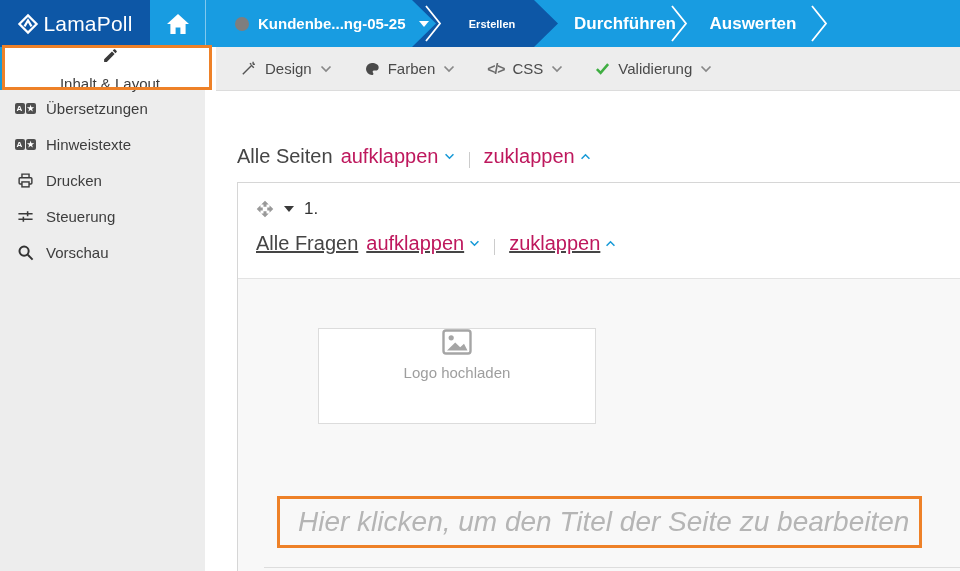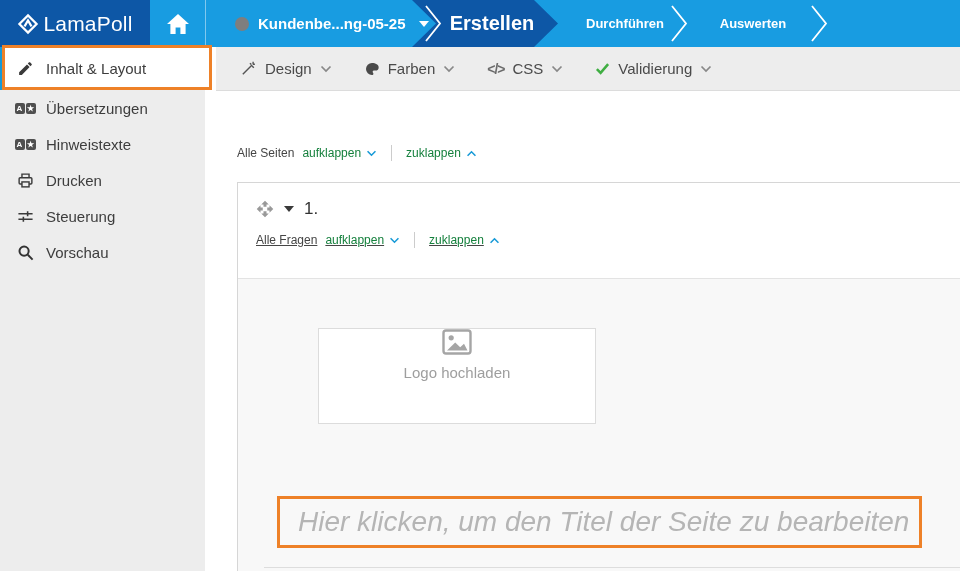--- a/index.html
+++ b/index.html
@@ -20,52 +20,52 @@
                 display:flex; align-items:center; padding-left:28px; gap:9px;
                 color:#fff; cursor:pointer; }
   .crumb-dot { width:14px; height:14px; border-radius:50%; background:#7e7e7e; flex:0 0 auto; }
   .crumb-label { font-size:15px; font-weight:600; white-space:nowrap; }
   .caret-down-white { width:0; height:0; border-left:5px solid transparent;
                       border-right:5px solid transparent; border-top:6px solid #fff; margin-left:4px; }
 
   .step-active { position:absolute; left:412px; top:0; width:146px; height:47px; background:#0d57a6;
                  clip-path:polygon(0 0, 122px 0, 146px 50%, 122px 100%, 0 100%, 24px 50%);
                  display:flex; align-items:center; justify-content:center; padding-left:14px;
-                 color:#fff; font-size:20px; font-weight:600; cursor:pointer; }
+                 color:#fff; font-size:11px; font-weight:600; cursor:pointer; }
   .step-label { position:absolute; top:0; height:47px; line-height:47px; text-align:center;
-                color:#fff; font-size:13px; font-weight:600; cursor:pointer; }
+                color:#fff; font-size:17px; font-weight:600; cursor:pointer; }
   .step-2 { left:560px; width:130px; }
   .step-3 { left:693px; width:120px; }
   .chev-sep { position:absolute; top:5px; width:20px; height:37px; pointer-events:none; }
   .chev-sep.c1 { left:424px; }
   .chev-sep.c2 { left:670px; }
   .chev-sep.c3 { left:810px; }
 
   
   .sidebar { position:absolute; left:0; top:47px; bottom:0; width:205px; background:#ededed; z-index:4; }
   .side-item { height:36px; display:flex; align-items:center; padding-left:15px; gap:11px;
                font-size:15px; color:#3d3d3d; cursor:pointer; }
-  .side-item.active { height:43px; background:#fff; border-left:3px solid #179ad7; padding-left:12px; }
+  .side-item.active { height:43px; background:#fff; border-left:3px solid #179ad7; padding-left:12px;flex-direction:column; }
   .side-icon { width:20px; display:flex; align-items:center; justify-content:center; flex:0 0 auto; }
   .ab-pair { display:flex; gap:1px; }
   .ab-box { width:10px; height:11px; background:#4f4f4f; border-radius:2px; color:#fff;
             font-size:8px; line-height:11px; text-align:center; font-weight:bold; }
 
   
   .toolbar { position:absolute; left:216px; top:47px; right:0; height:44px; background:#ededed;
              border-bottom:1px solid #dcdcdc; display:flex; align-items:center;
              padding-left:24px; gap:32px; z-index:3; }
   .tool-item { display:flex; align-items:center; gap:8px; font-size:15px; color:#4a4a4a; cursor:pointer; }
   .code-glyph { font-size:14px; font-weight:bold; color:#6b6b6b; letter-spacing:-1px; }
 
   
   .main { position:absolute; left:205px; top:91px; right:0; bottom:0; background:#fff; overflow:hidden; }
 
-  .links-row { display:flex; align-items:center; gap:8px; font-size:12px; color:#454545; }
-  .blue-link { color:#15803d; display:flex; align-items:center; gap:5px; cursor:pointer; }
+  .links-row { display:flex; align-items:flex-end; gap:8px; font-size:20px; color:#454545; }
+  .blue-link { color:#be185d; display:flex; align-items:center; gap:5px; cursor:pointer; }
   .v-div { width:1px; height:16px; background:#ccc; margin:0 6px; }
 
   .pages-row { position:absolute; left:32px; top:54px; }
 
   .panel { position:absolute; left:32px; top:91px; right:-2px; bottom:-2px;
            background:#fff; border:1px solid #d6d6d6; }
   .panel-head { padding:16px 18px 0 18px; }
   .drag-row { display:flex; align-items:center; gap:10px; }
   .page-num { font-size:17px; color:#333; }
   .caret-down-dark { width:0; height:0; border-left:5px solid transparent;

